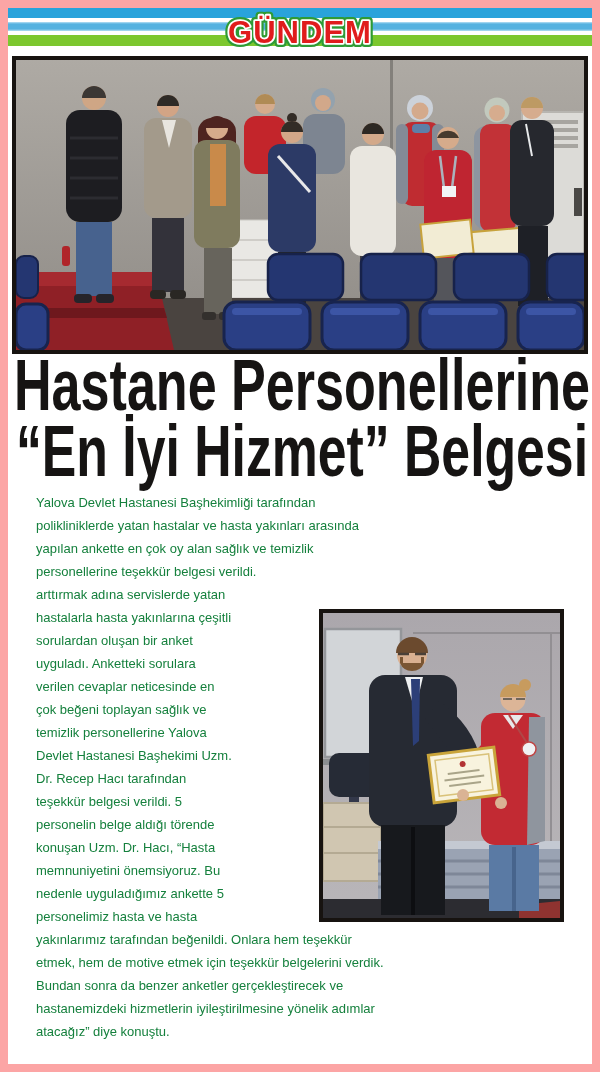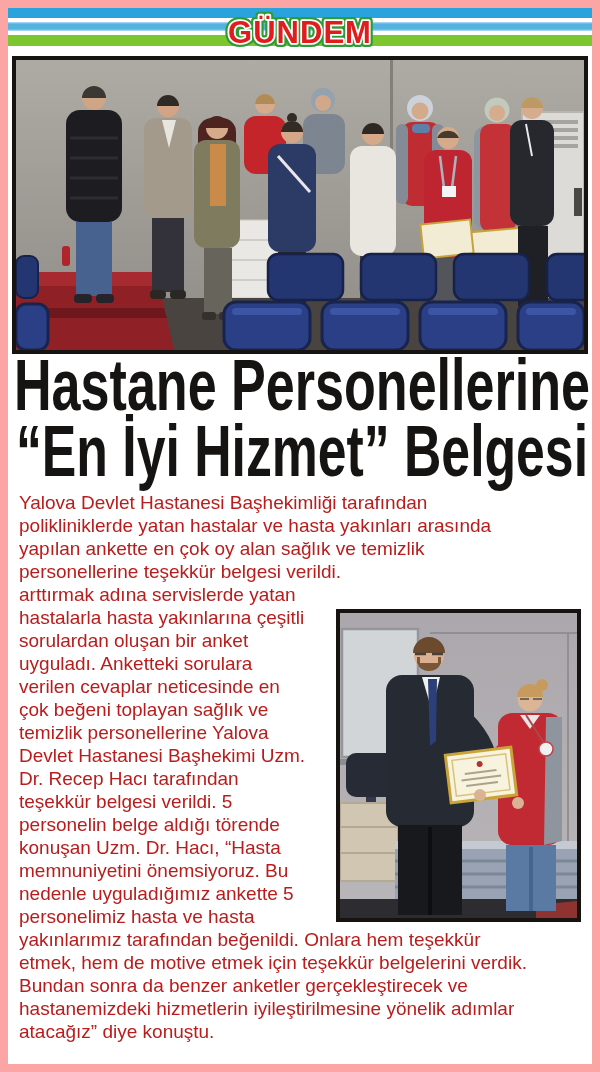--- a/index.html
+++ b/index.html
@@ -22,21 +22,21 @@
   }
   .masthead-title-svg { position:absolute; left:50%; top:4px; transform:translateX(-50%); overflow:visible; }
   
   figure { margin:0; padding:0; }
   .photo-frame { display:block; border:4px solid #171310; background:#8f8d89; }
   .photo1-frame { width:568px; height:290px; margin:8px auto 0; }
   .photo2-frame { position:absolute; top:26px; right:0; width:237px; height:305px; }
   
   .headline-svg { display:block; margin:2px auto 0; overflow:visible; }
   
-  .text-area { padding:3px 11px 0; font-size:19px; line-height:23px; color:#b91c1c; }
+  .text-area { padding:3px 28px 0; font-size:13px; line-height:23px; color:#15803d; }
   .preline { white-space:pre-line; }
   .bodywrap { position:relative; }
 </style>
 </head>
 <body>
 
 <div class="page">
 
   <div class="masthead">
     <svg class="masthead-title-svg" width="260" height="36" viewBox="0 0 260 36" font-family="Liberation Sans, DejaVu Sans, sans-serif">

